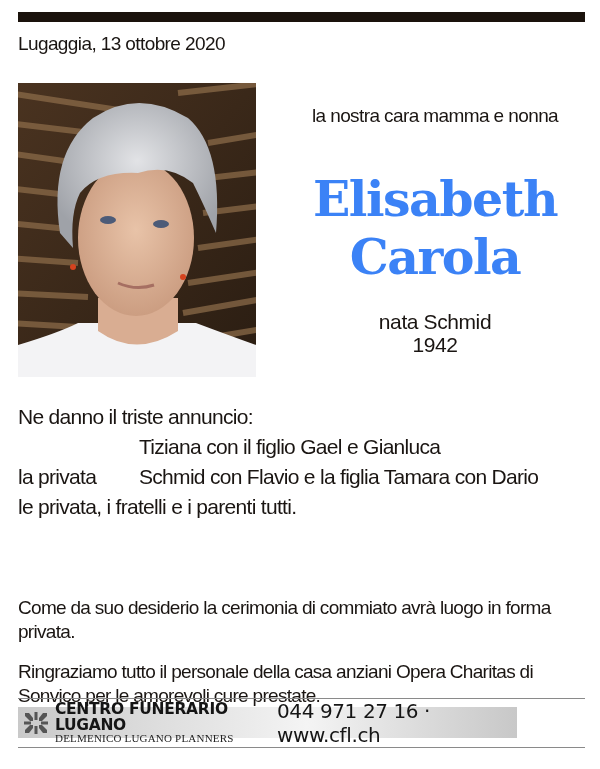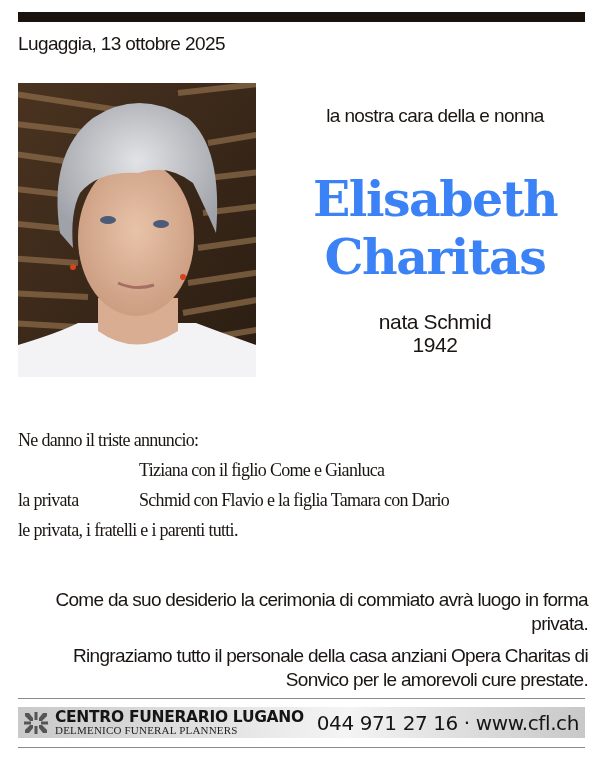--- a/index.html
+++ b/index.html
@@ -4,39 +4,39 @@
   <style>
     html, body { margin: 0; padding: 0; background: #ffffff; }
     body { width: 600px; height: 769px; position: relative; overflow: hidden; color: #1a1512; font-family: "Liberation Sans", sans-serif; }
     .top-rule { position: absolute; left: 18px; top: 12px; width: 567px; height: 10px; background: #1a120c; }
     .dateline { position: absolute; left: 18px; top: 33px; font-size: 19px; letter-spacing: -0.6px; font-family: "Liberation Sans Narrow", "Liberation Sans", sans-serif; }
     .photo { position: absolute; left: 18px; top: 83px; width: 238px; height: 294px; overflow: hidden; background: #3b2a1c; }
     .photo svg { display: block; }
     .intro { position: absolute; left: 290px; top: 104px; width: 290px; text-align: center; font-size: 19px; line-height: 24px; letter-spacing: -0.6px; }
     .name { position: absolute; left: 290px; top: 170px; width: 290px; text-align: center; font-family: "DejaVu Serif", "Liberation Serif", serif; font-weight: 900; font-size: 49px; line-height: 58px; letter-spacing: -1.5px; color: #3b82f6; }
     .birth { position: absolute; left: 290px; top: 310px; width: 290px; text-align: center; font-size: 21px; line-height: 23px; letter-spacing: -0.4px; }
-    .announce { position: absolute; left: 18px; top: 425px; width: 570px; font-size: 18px; letter-spacing: -0.7px; font-family: Liberation Serif, serif; }
+    .announce { position: absolute; left: 18px; top: 402px; width: 570px; font-size: 21px; letter-spacing: -0.7px; }
     .announce .line { height: 30px; line-height: 30px; display: flex; }
     .announce .rel { width: 121px; flex: none; }
     .closing { position: absolute; left: 18px; top: 580px; width: 570px; font-size: 19px; letter-spacing: -0.7px; line-height: 24px; }
-    .closing p { margin: 8px 0 6px 0; text-align: right; }
+    .closing p { margin: 16px 0 6px 0; }
     .footer-rule { position: absolute; left: 18px; width: 567px; height: 1px; background: #8a8a8a; }
-    .footer-band { position: absolute; left: 18px; top: 707px; width: 567px; height: 31px; background: linear-gradient(90deg, #c9c9c9 0%, #e6e6e6 40%, #f4f4f4 58%, #dcdcdc 80%, #c8c8c8 100%); display: flex; align-items: center; }
+    .footer-band { position: absolute; left: 18px; top: 707px; width: 499px; height: 31px; background: linear-gradient(90deg, #c9c9c9 0%, #e6e6e6 40%, #f4f4f4 58%, #dcdcdc 80%, #c8c8c8 100%); display: flex; align-items: center; }
     .logo { width: 26px; height: 26px; margin-left: 5px; flex: none; }
     .brand { margin-left: 6px; display: flex; flex-direction: column; justify-content: center; }
     .brand-main { font-family: "DejaVu Sans", sans-serif; font-weight: bold; font-size: 15.5px; line-height: 16px; letter-spacing: -0.3px; color: #151515; }
     .brand-sub { font-family: "Liberation Serif", serif; font-size: 11px; line-height: 11px; letter-spacing: 0.2px; color: #222; }
     .contact { margin-left: auto; margin-right: 6px; font-family: "DejaVu Sans", sans-serif; font-size: 20px; letter-spacing: -0.4px; color: #151515; font-weight: 500; }
   </style>
 </head>
 <body>
 
 <div class="top-rule"></div>
 
-<div class="dateline">Lugaggia, 13 ottobre 2025</div>
+<div class="dateline">Lugaggia, 13 ottobre 2020</div>
 
 <div class="photo" title="Ritratto di Elisabeth Bettoli">
   <svg width="238" height="294" viewBox="0 0 238 294">
     <defs>
       <linearGradient id="bg" x1="0" y1="0" x2="1" y2="1">
         <stop offset="0" stop-color="#4a3320"></stop>
         <stop offset="1" stop-color="#2a1d12"></stop>
       </linearGradient>
       <radialGradient id="hair" cx="0.5" cy="0.4" r="0.6">
         <stop offset="0" stop-color="#e2e3e6"></stop>
@@ -72,38 +72,38 @@
     <path d="M42 150 Q30 70 75 35 Q120 5 170 35 Q205 65 198 150 Q185 120 175 100 Q150 80 120 90 Q80 88 62 110 Q52 130 55 165 Z" fill="url(#hair)"></path>
     <ellipse cx="90" cy="137" rx="8" ry="4" fill="#4c5b78"></ellipse>
     <ellipse cx="143" cy="141" rx="8" ry="4" fill="#4c5b78"></ellipse>
     <path d="M100 200 Q118 208 136 202" stroke="#a66f62" stroke-width="3" fill="none"></path>
     <circle cx="55" cy="184" r="3" fill="#d5431f"></circle>
     <circle cx="165" cy="194" r="3" fill="#d5431f"></circle>
   </svg>
 </div>
 
 <div class="intro">
-  <div>la nostra cara della e nonna</div>
+  <div>la nostra cara mamma e nonna</div>
 </div>
 
 <div class="name">
   <div>Elisabeth</div>
-  <div>Charitas</div>
+  <div>Carola</div>
 </div>
 
 <div class="birth">
   <div>nata Schmid</div>
   <div>1942</div>
 </div>
 
 <div class="announce">
   <div class="line">Ne danno il triste annuncio:</div>
   <div class="line">
     <span class="rel"></span>
-    <span>Tiziana con il figlio Come e Gianluca</span>
+    <span>Tiziana con il figlio Gael e Gianluca</span>
   </div>
   <div class="line">
     <span class="rel">la privata</span>
     <span>Schmid con Flavio e la figlia Tamara con Dario</span>
   </div>
   <div class="line">le privata, i fratelli e i parenti tutti.</div>
 </div>
 
 <div class="closing">
   <p>Come da suo desiderio la cerimonia di commiato avrà luogo in forma privata.</p>
@@ -120,18 +120,18 @@
       <path d="M2 23 L6 23 L10 18 L10 15 L7 15 L2 20 Z"></path>
       <path d="M24 23 L20 23 L16 18 L16 15 L19 15 L24 20 Z"></path>
       <rect x="11.5" y="2" width="3" height="8"></rect>
       <rect x="11.5" y="16" width="3" height="8"></rect>
       <rect x="1" y="11.5" width="7" height="3"></rect>
       <rect x="18" y="11.5" width="7" height="3"></rect>
     </g>
   </svg>
   <div class="brand">
     <div class="brand-main">CENTRO FUNERARIO LUGANO</div>
-    <div class="brand-sub">DELMENICO FUNERAL PLANNERS</div>
+    <div class="brand-sub">DELMENICO LUGANO PLANNERS</div>
   </div>
   <div class="contact">044 971 27 16 · www.cfl.ch</div>
 </div>
 
 <div class="footer-rule" style="top:747px;"></div>
 
 </body></html>

